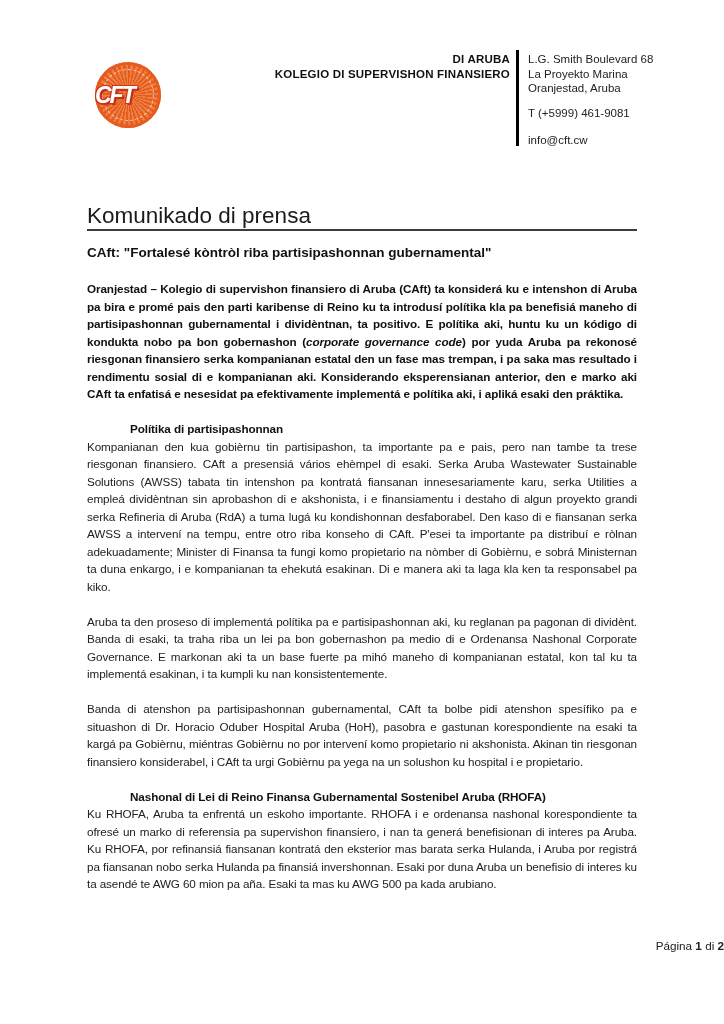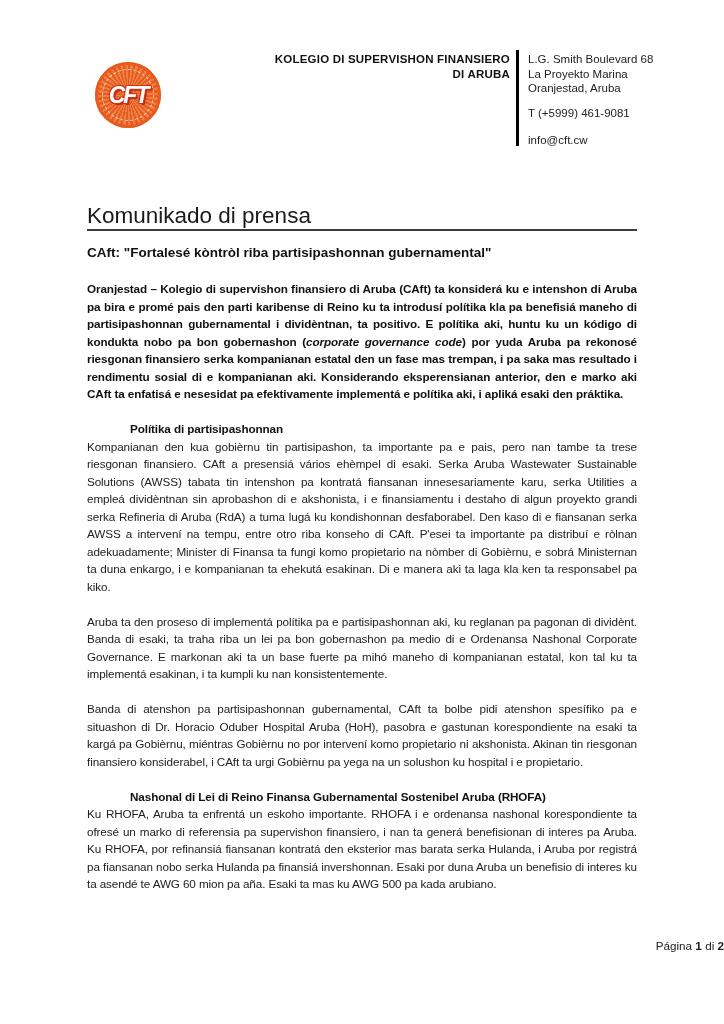--- a/index.html
+++ b/index.html
@@ -16,21 +16,21 @@
   
   .header { position: relative; height: 148px; }
 
   .logo {
     position: absolute;
     left: 95px; top: 62px;
     width: 66px; height: 66px;
     border-radius: 50%;
     background: repeating-conic-gradient(#e65c1e 0deg 5deg, #ee7f44 5deg 10deg);
     box-shadow: inset 0 0 0 3px #e65c1e;
-    display: flex; align-items: center; justify-content: center;
+    display: flex; align-items: center; 
   }
   .logo::before {
     content: "";
     position: absolute; inset: 7px;
     border-radius: 50%;
     border: 1.5px dashed rgba(255,255,255,0.65);
   }
   .logo-text {
     position: relative;
     font-weight: bold;
@@ -130,22 +130,22 @@
 </head>
 <body>
 
 <div class="page">
 
   <div class="header">
     <div class="logo">
       <span class="logo-text">CFT</span>
     </div>
     <div class="org-name">
+      <div>DI ARUBA</div>
       <div>KOLEGIO DI SUPERVISHON FINANSIERO</div>
-      <div>DI ARUBA</div>
     </div>
     <div class="header-divider"></div>
     <div class="address">
       <div>L.G. Smith Boulevard 68</div>
       <div>La Proyekto Marina</div>
       <div>Oranjestad, Aruba</div>
       <div class="phone">T (+5999) 461-9081</div>
       <div class="email">info@cft.cw</div>
     </div>
   </div>

